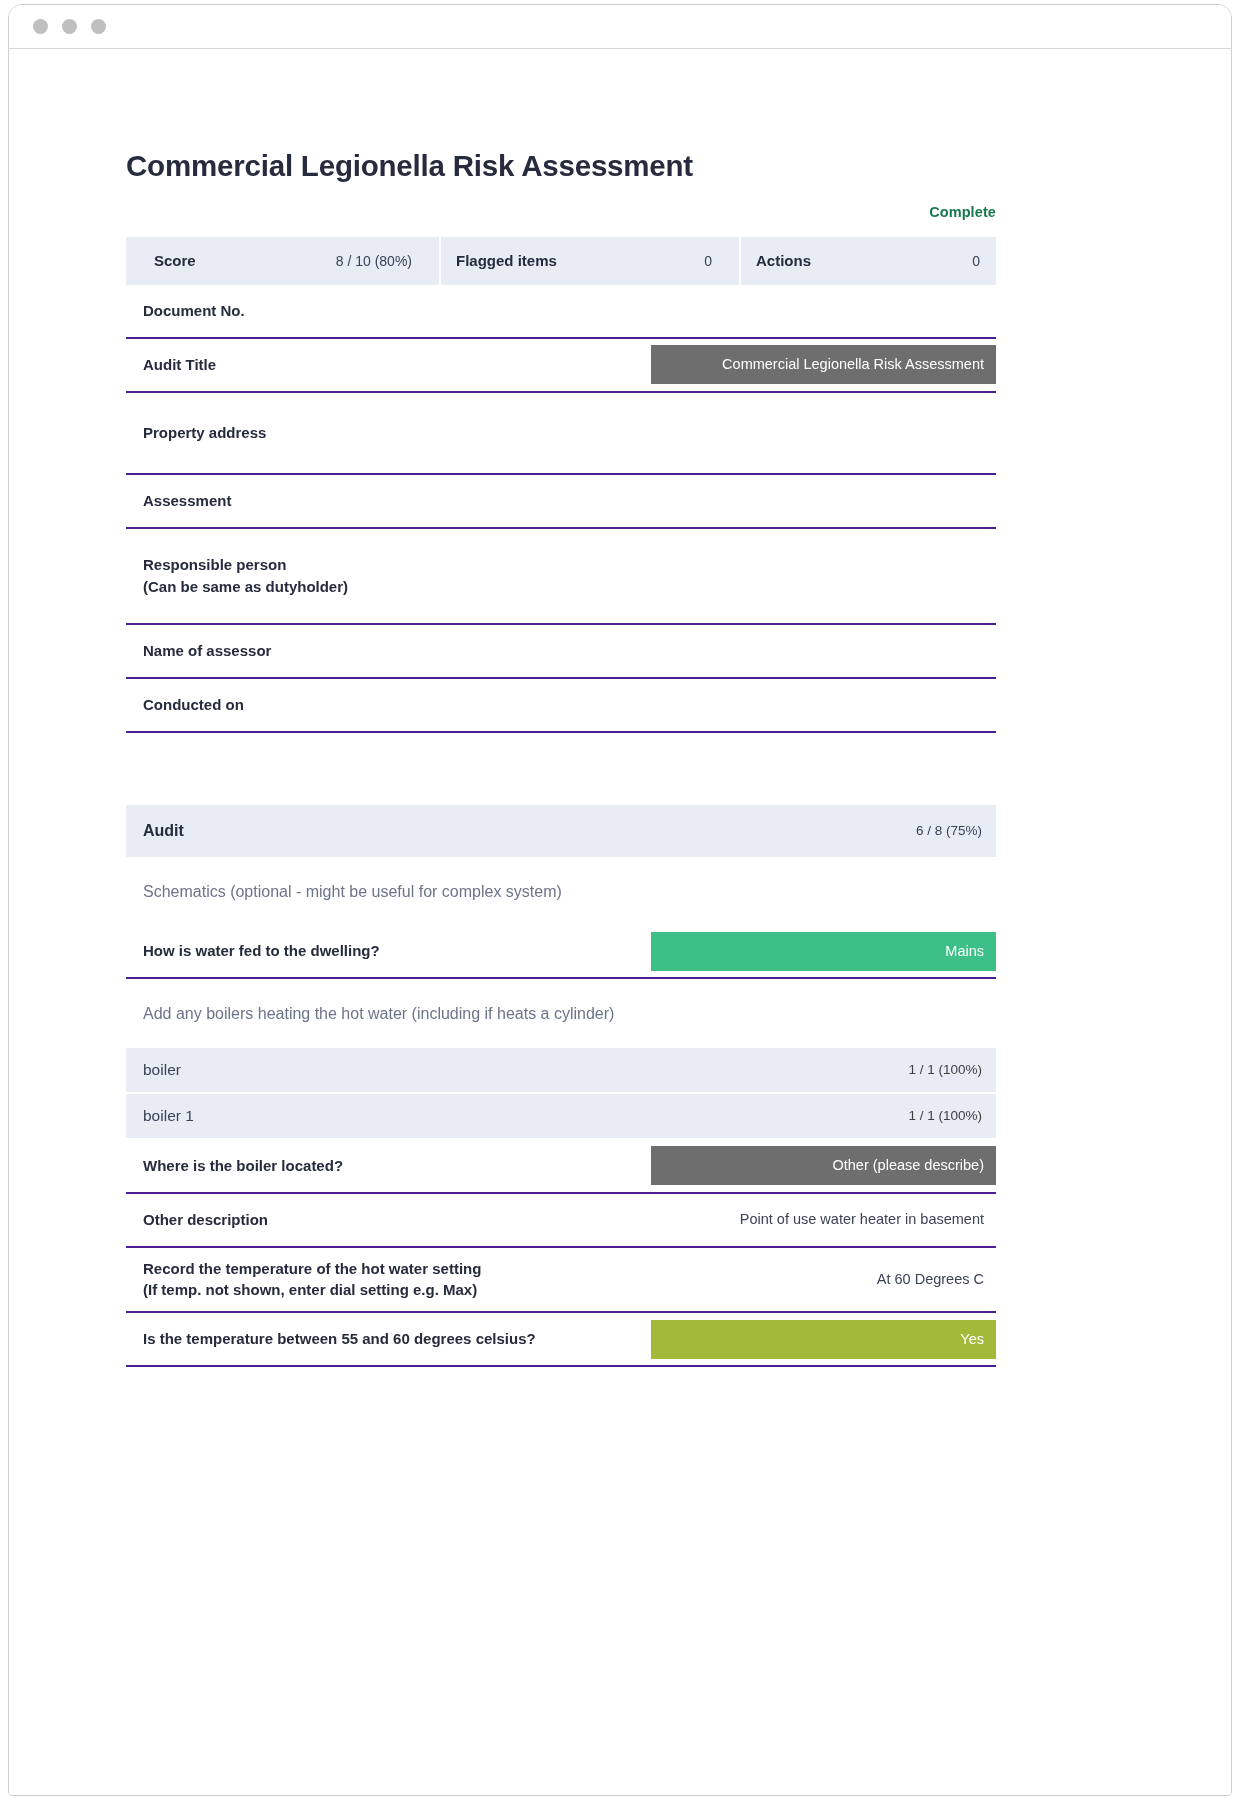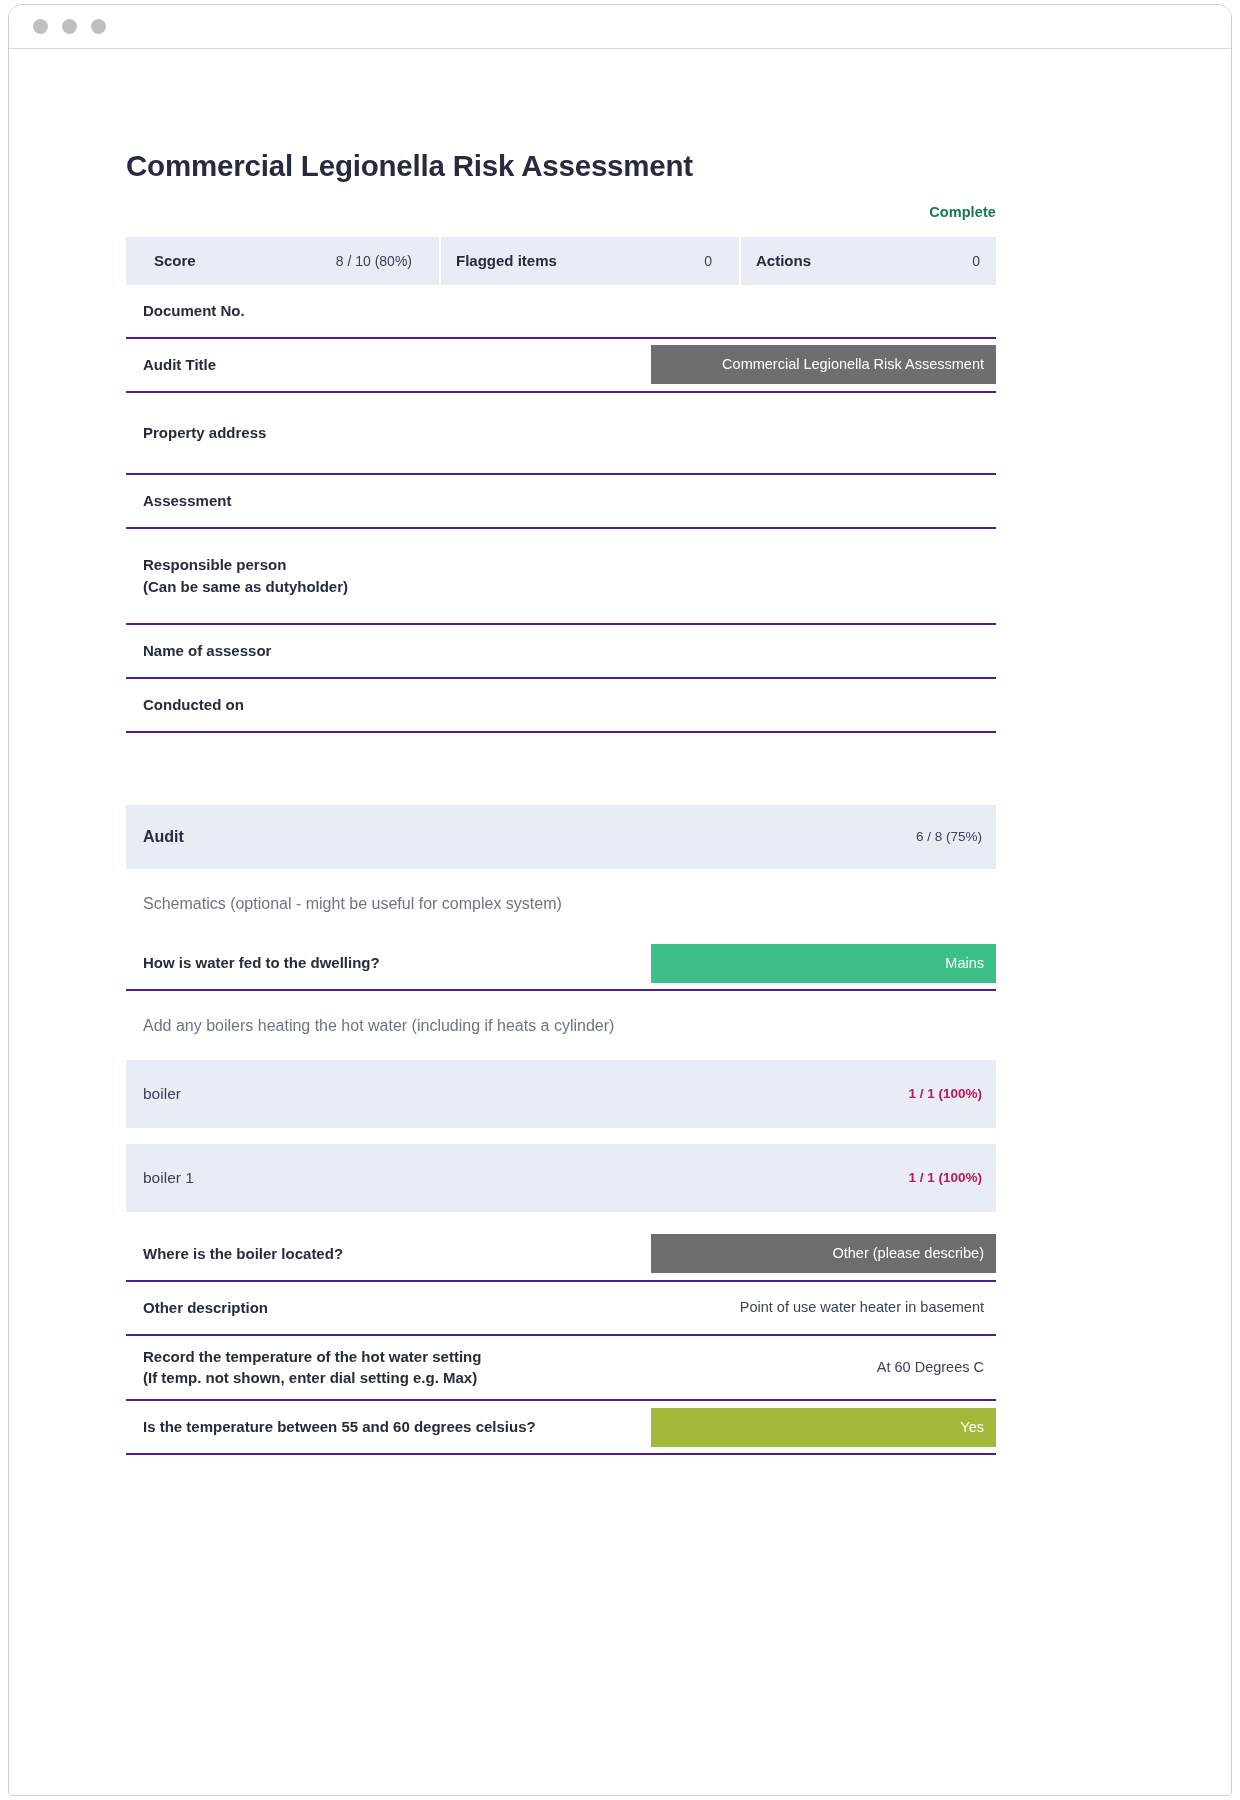--- a/index.html
+++ b/index.html
@@ -152,21 +152,21 @@
   .row.h-plain { min-height: 54px; }
 
   
   .gap { height: 72px; }
 
   
   .section-head {
     display: flex;
     align-items: center;
     background: #e8ecf4;
-    height: 64px;
+    height: 52px;
   }
   .section-head .sh-title {
     flex: 1 1 auto;
     padding-left: 17px;
     font-size: 16px;
     font-weight: bold;
     color: #262b3d;
   }
   .section-head .sh-score {
     flex: 0 0 345px;
@@ -182,38 +182,37 @@
     color: #6c7489;
     padding: 24px 0 22px 17px;
     line-height: 1.4;
   }
 
   
   .subrow {
     display: flex;
     align-items: center;
     background: #e8ecf4;
-    height: 68px;
-    margin-bottom: 16px;
+    height: 44px;
+    margin-bottom: 2px;
     gap: 47px;
   }
   .subrow .sr-title {
     flex: 1 1 auto;
     padding-left: 17px;
     font-size: 15.5px;
     color: #3c4257;
     font-weight: normal;
   }
   .subrow .sr-score {
     flex: 0 0 345px;
     text-align: right;
     padding-right: 14px;
     font-size: 13.5px;
-    color: #be185d;
-    font-weight: bold;
+    color: #404040;
   }
 </style>
 </head>
 <body>
 
 <div class="browser-frame">
 
   <div class="titlebar">
     <span class="dot"></span>
     <span class="dot"></span>

